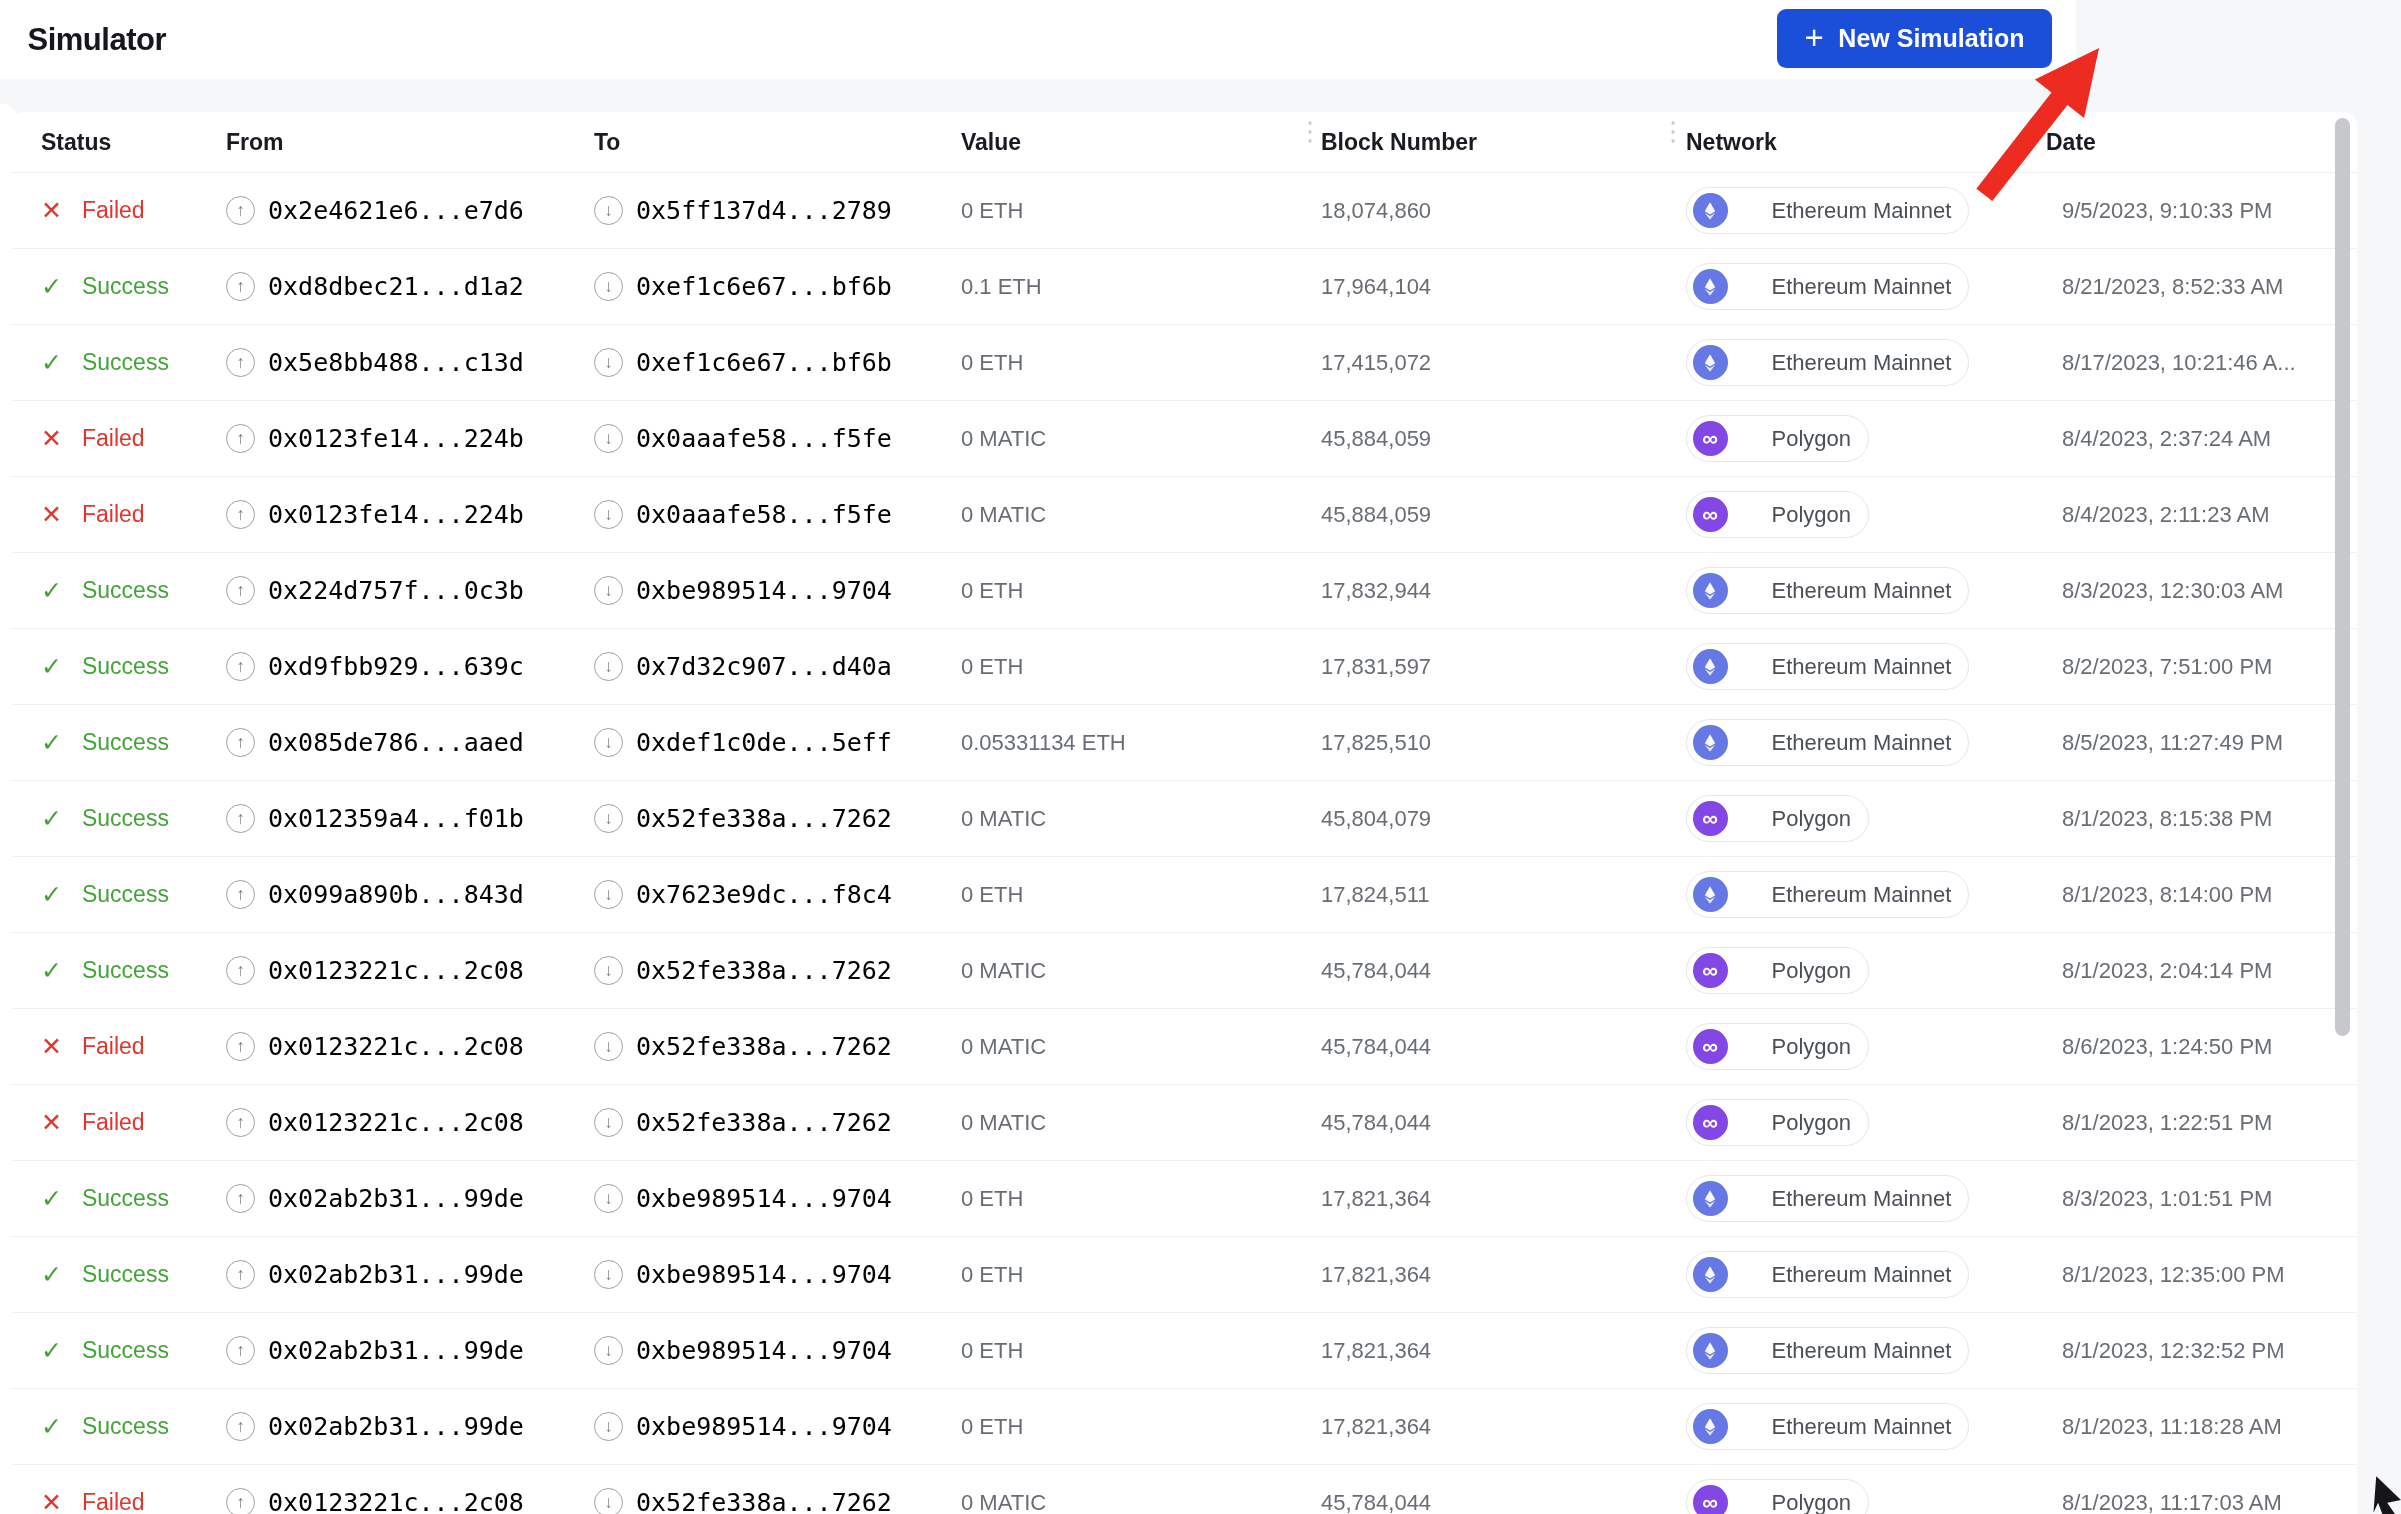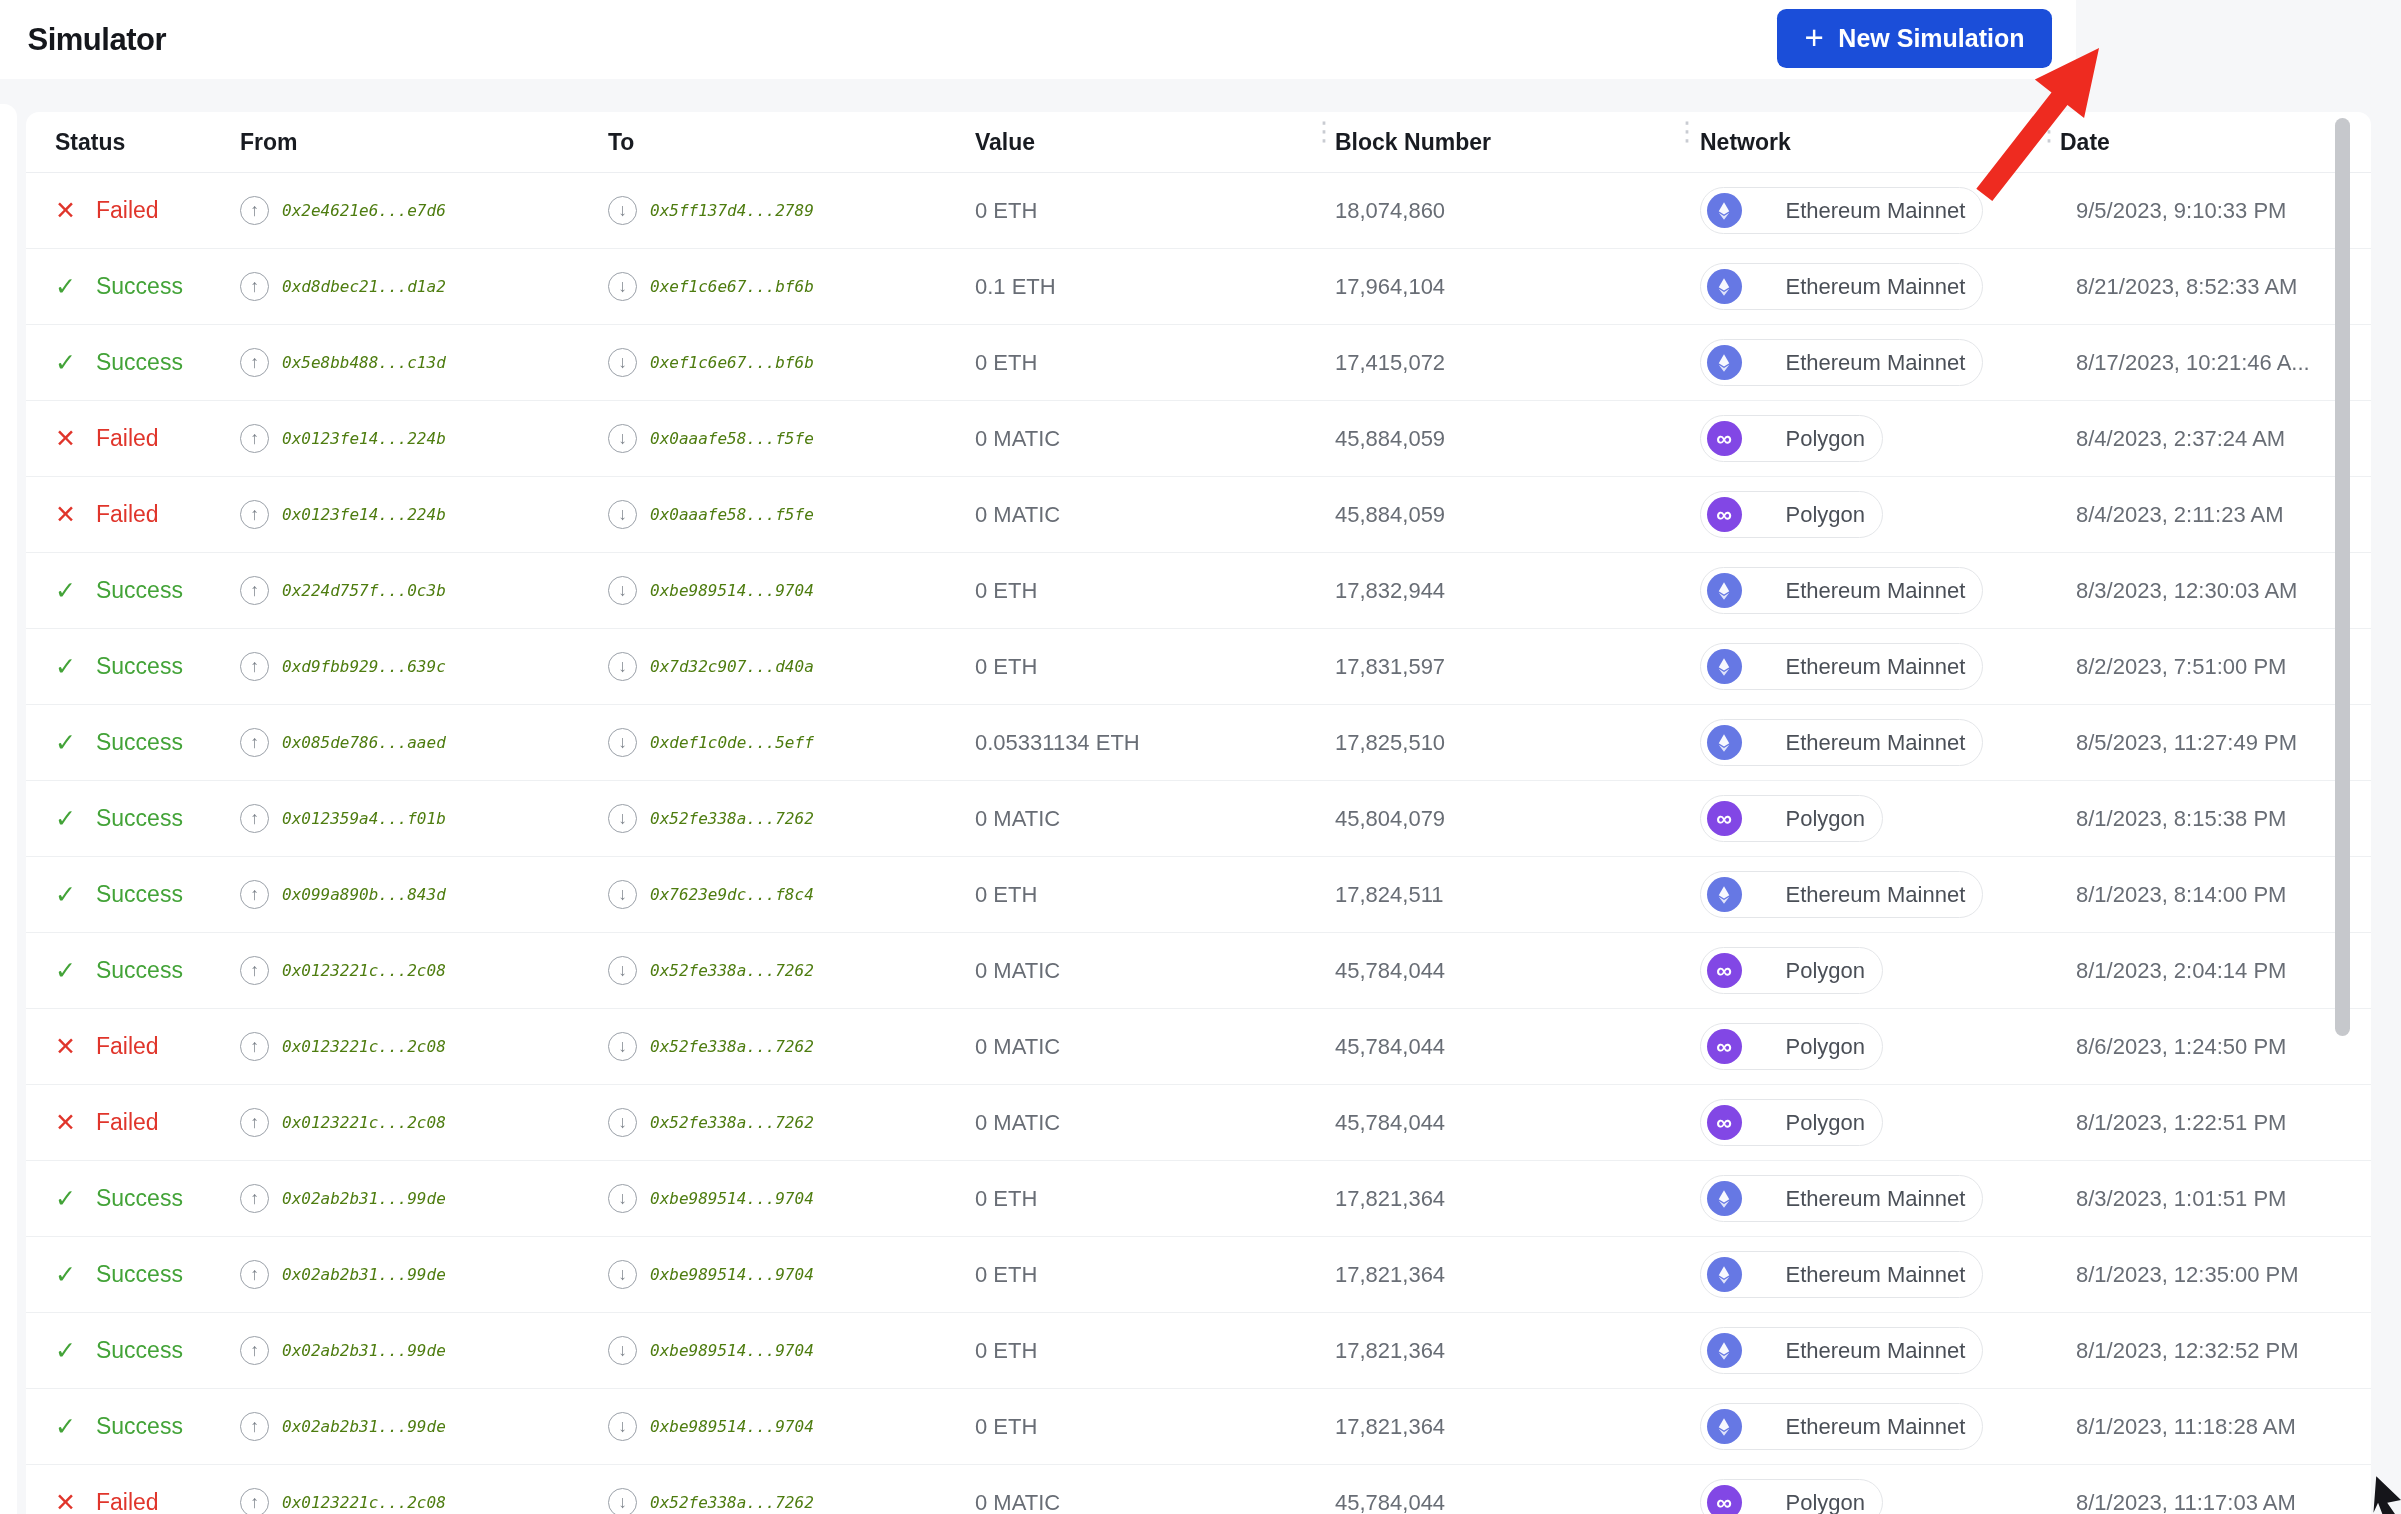--- a/index.html
+++ b/index.html
@@ -31,21 +31,21 @@
   .new-sim-btn .plus {
     font-size:33px; font-weight:300; line-height:1; margin-top:-2.8px;
   }
 
   
   .side-card-sliver {
     position:absolute; left:0; top:104px; width:16.5px; height:1411px;
     background:#ffffff; border-radius:0 13px 0 0; z-index:1;
   }
   .table-card {
-    position:absolute; left:26px; top:112px; width:2345px; height:1403px;
+    position:absolute; left:12px; top:112px; width:2345px; height:1403px;
     background:#ffffff; border-radius:13px 13px 0 0; overflow:hidden; z-index:1;
   }
 
   
   .thead, .row {
     display:grid;
     grid-template-columns:185px 368px 367px 360px 365px 360px 1fr;
     align-items:center;
     padding-left:29px;
   }
@@ -69,21 +69,21 @@
   .status-icon { font-size:25px; margin-right:20px; font-weight:400; }
   .status-text { font-size:23px; font-weight:400; }
   .row.success .status-icon, .row.success .status-text { color:#43a338; }
   .row.failed  .status-icon, .row.failed  .status-text { color:#e0352b; }
 
   .addr-icon {
     width:29px; height:29px; border:1.8px solid #9aa0a8; border-radius:50%;
     display:inline-flex; align-items:center; justify-content:center;
     color:#7e848c; font-size:17.4px; margin-right:13px; flex:none;
   }
-  .addr { font-family:"DejaVu Sans Mono", monospace; font-size:16px; color:#4d7c0f;font-style:italic; }
+  .addr { font-family:"DejaVu Sans Mono", monospace; font-size:25px; color:#000000; }
 
   .badge {
     display:inline-flex; align-items:center; gap:11px;
     border:1.8px solid #e4e6e9; border-radius:917px;
     padding:4.6px 16.5px 4.6px 5.5px; background:#ffffff;
   }
   .badge-circle {
     width:35px; height:35px; border-radius:50%; flex:none;
     display:flex; align-items:center; justify-content:center;
     color:#ffffff; font-weight:700;

